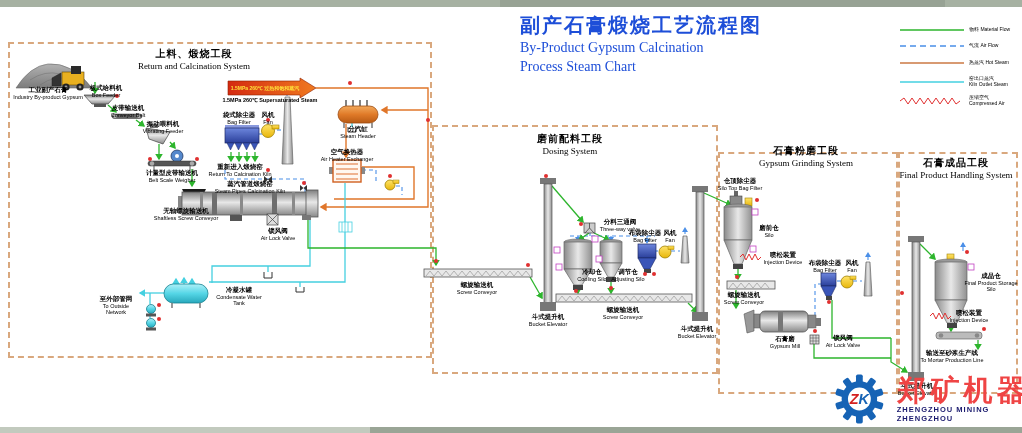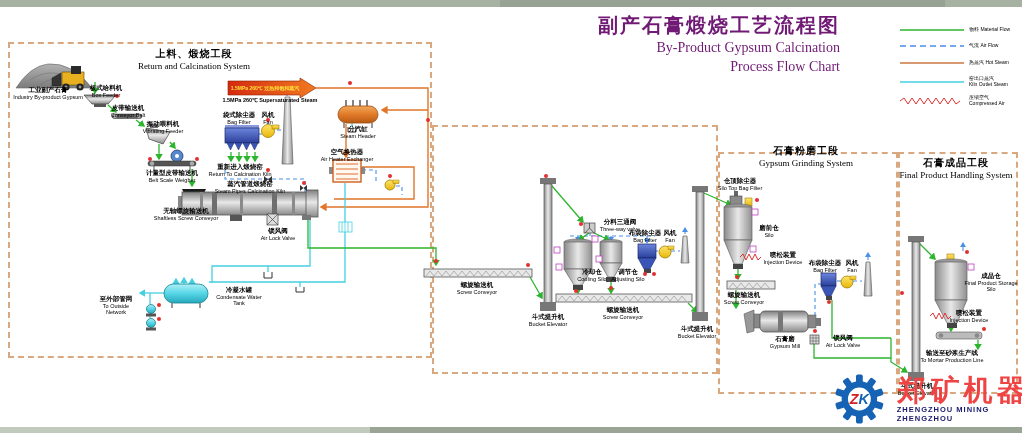--- a/index.html
+++ b/index.html
@@ -7,21 +7,21 @@
   #canvas{position:relative;width:1022px;height:433px;background:#fff;overflow:hidden;}
   .bar{position:absolute;left:0;width:1022px;}
   svg{display:block;}
   #diagram-svg{position:absolute;left:0;top:0;}
   
   .sec-box{position:absolute;border:2px dashed #d9a87e;}
   .sec-title{position:absolute;text-align:center;color:#000;}
   .sec-title .zh{display:block;font:bold 10px "Liberation Sans",sans-serif;letter-spacing:1px;}
   .sec-title .en{display:block;font:9px "Liberation Serif",serif;}
   
-  .main-title{position:absolute;text-align:right;color:#701a75;}
+  .main-title{position:absolute;text-align:left;color:#1d4ed8;}
   .main-title .zh{display:block;font:bold 20px "Liberation Sans",sans-serif;letter-spacing:2px;}
   .main-title .en{display:block;font:14px "Liberation Serif",serif;line-height:1.35;}
   
   .lbl{position:absolute;display:flex;flex-direction:column;align-items:center;text-align:center;color:#000;}
   .lbl .zh{font-size:6.5px;font-weight:bold;line-height:1.25;white-space:nowrap;}
   .lbl .en{font-size:5.5px;line-height:1.1;}
   .banner-text{position:absolute;display:flex;align-items:center;justify-content:center;
     font:bold 5px "Liberation Sans",sans-serif;color:#ffe23a;text-align:center;}
   
   .legend-row{position:absolute;display:flex;align-items:center;gap:3px;}
@@ -463,21 +463,21 @@
         <circle cx="967" cy="252" r="2"></circle>
         <circle cx="984" cy="329" r="2"></circle>
       <circle cx="159" cy="305" r="2"></circle>
         <circle cx="159" cy="319" r="2"></circle>
     </g>
   </svg>
 
   <div class="main-title" style="left:520px;top:12px;width:320px;">
     <span class="zh">副产石膏煅烧工艺流程图</span>
     <span class="en">By-Product Gypsum Calcination</span>
-    <span class="en">Process Flow Chart</span>
+    <span class="en">Process Steam Chart</span>
   </div>
 
   <div>
     <div class="legend-row" style="left:898px;top:26px;">
       <svg width="68" height="8">
           <line x1="2" y1="4" x2="66" y2="4" stroke="#2db52d" stroke-width="1.3"></line>
         </svg>
       <span class="legend-text"><span>物料</span> <span>Material Flow</span></span>
     </div>
     <div class="legend-row" style="left:898px;top:42px;">
@@ -509,20 +509,24 @@
           <span>压缩空气</span>
           <span>Compressed Air</span>
         </span>
     </div>
   </div>
 
   <div class="sec-title" style="left:94px;top:47px;width:200px;">
     <span class="zh">上料、煅烧工段</span>
     <span class="en">Return and Calcination System</span>
   </div>
+  <div class="sec-title" style="left:487px;top:132px;width:166px;">
+    <span class="zh">磨前配料工段</span>
+    <span class="en">Dosing System</span>
+  </div>
   <div class="sec-title" style="left:722px;top:144px;width:168px;">
     <span class="zh">石膏粉磨工段</span>
     <span class="en">Gypsum Grinding System</span>
   </div>
   <div class="sec-title" style="left:899px;top:156px;width:114px;">
     <span class="zh">石膏成品工段</span>
     <span class="en">Final Product Handling System</span>
   </div>
 
   <div class="banner-text" style="left:229px;top:82px;width:72px;height:12px;">1.5MPa 260℃ 过热和饱和蒸汽</div>

